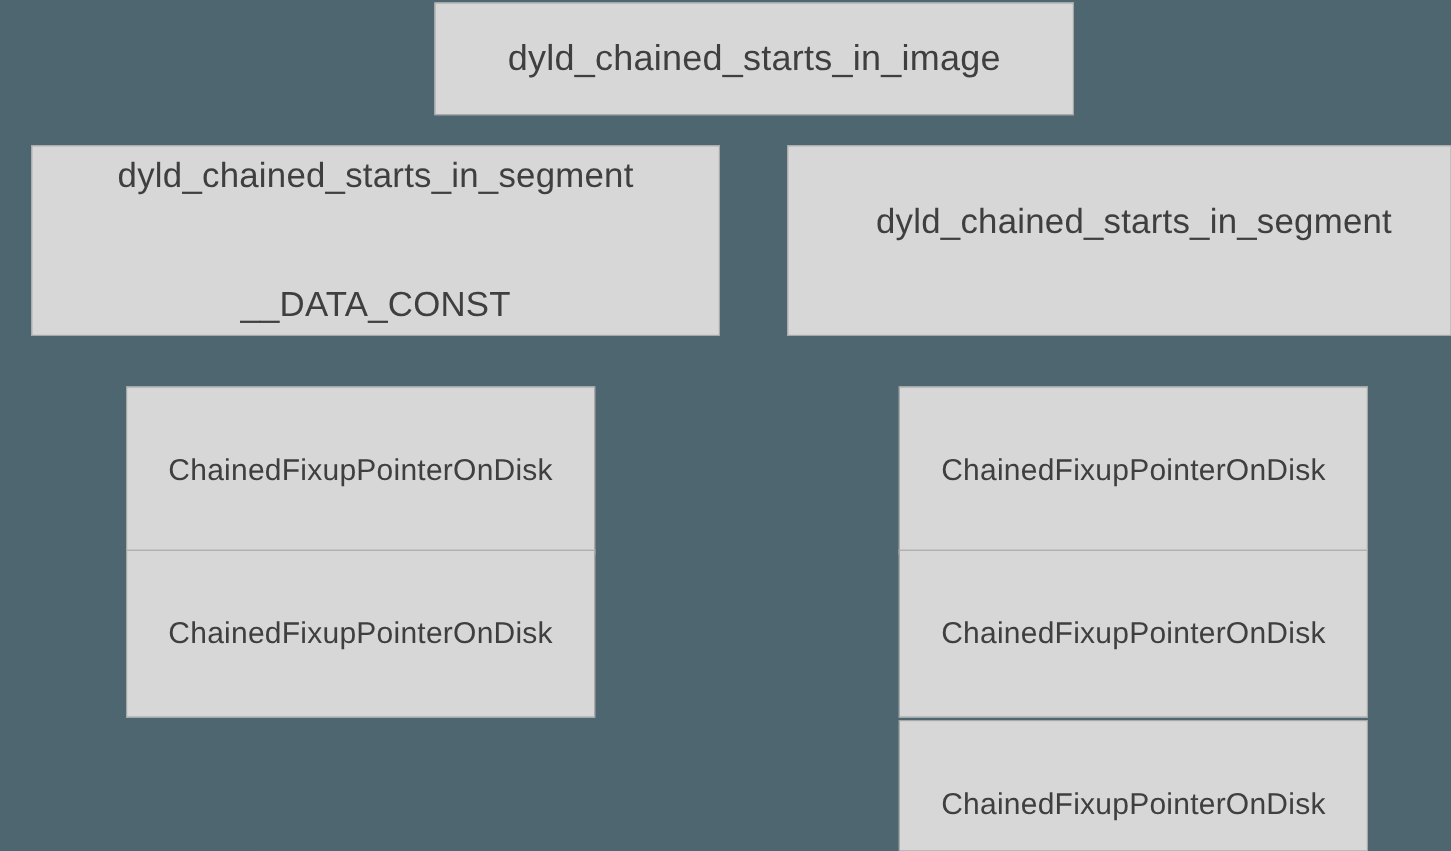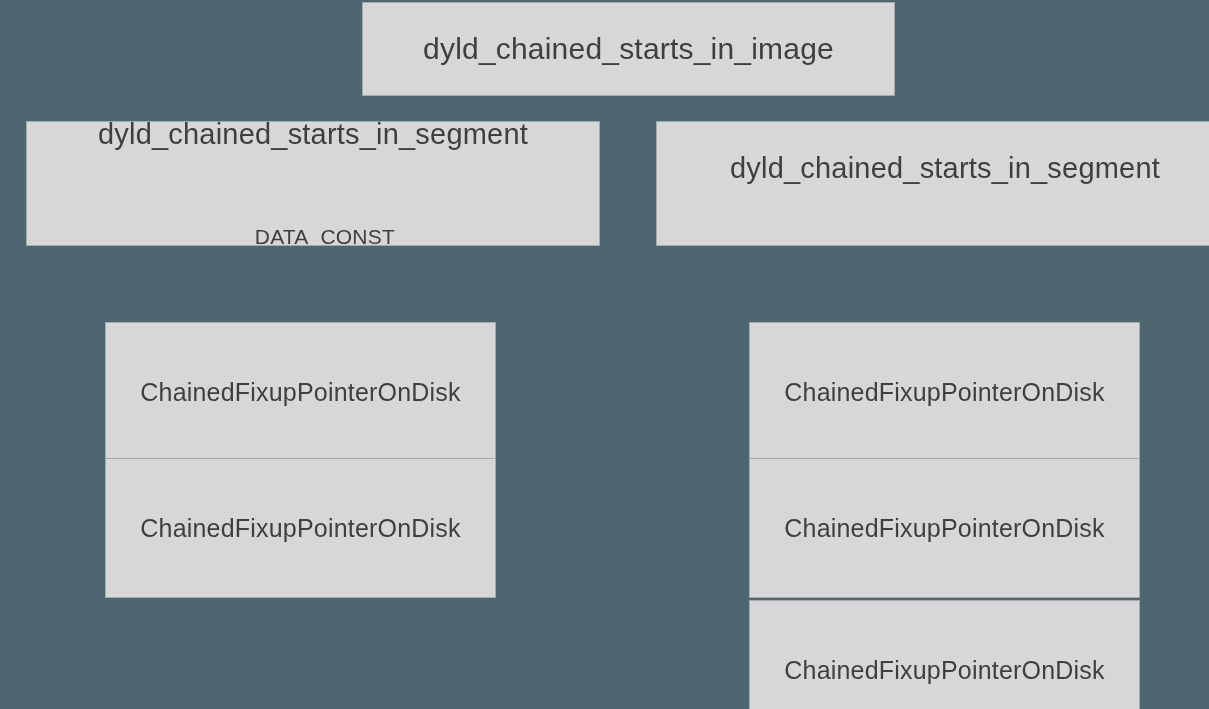--- a/index.html
+++ b/index.html
@@ -43,29 +43,29 @@
     left: 338px;
     top: 2px;
     width: 533px;
     height: 94px;
   }
   .node-image .node-line {
     font-size: 30px;
   }
   
   .node-segment {
-    height: 125px;
+    height: 159px;
     gap: 44px;
   }
   .node-segment .line-primary {
     font-size: 29px;
     margin-bottom: 30px;
   }
   .node-segment .line-secondary {
-    font-size: 21px;
+    font-size: 29px;
   }
   .seg-left {
     left: 2px;
     top: 121px;
     width: 574px;
   }
   .seg-right {
     left: 632px;
     top: 121px;
     width: 578px;

